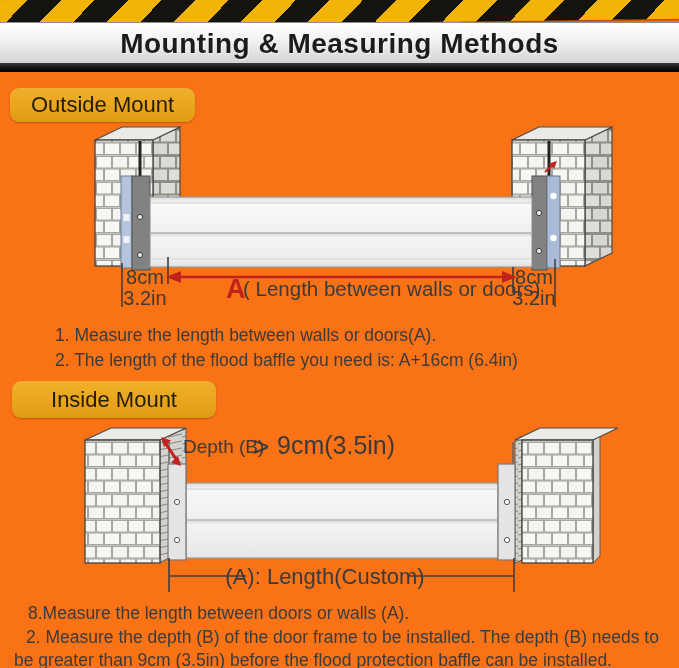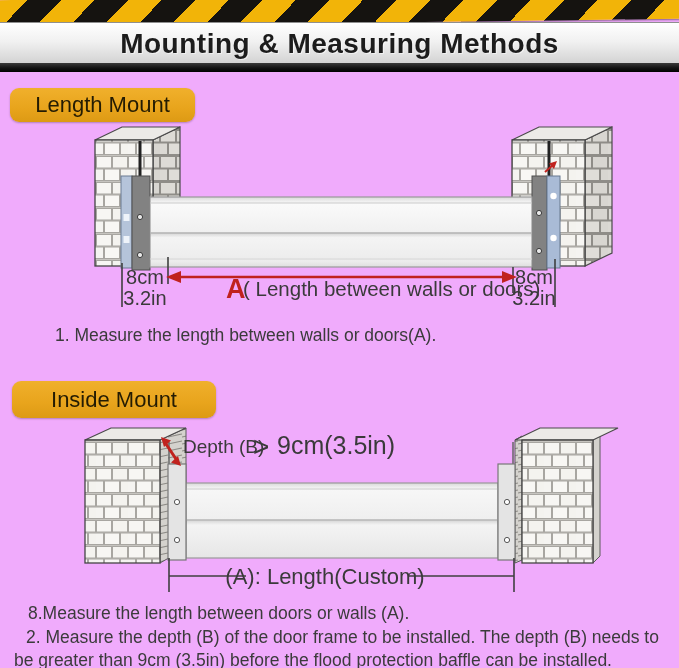--- a/index.html
+++ b/index.html
@@ -1,17 +1,17 @@
 <!DOCTYPE html>
 <html style="--caution_yellow: #F2B408; --caution_black: #151310; --badge_orange: #E8A41C; --accent_red: #C0221E; --text_dark: #3A3A3A;"><head>
 <meta charset="utf-8">
 <style>
   html,body{margin:0;padding:0;background:#fff;}
   #page{
-    position:relative;width:679px;height:668px;overflow:hidden;background:#f0abfc;
+    position:relative;width:679px;height:668px;overflow:hidden;background:#f97316;
     font-family:"Liberation Sans", sans-serif;
   }
   
   .tape{
     position:absolute;left:-6px;top:-4px;width:691px;height:27px;
     background:repeating-linear-gradient(135deg,
       var(--caution_yellow,#F2B408) 0 24px,
       var(--caution_black,#151310) 24px 48px);
     transform:rotate(-0.7deg);
     box-shadow:0 1px 2px rgba(0,0,0,.45);
@@ -59,21 +59,21 @@
 
 <div id="page">
 
   <div class="tape"></div>
   <div class="banner">
     <span class="banner-title">Mounting &amp; Measuring Methods</span>
   </div>
   <div class="banner-bar"></div>
 
   <div id="badge-outside" class="badge">
-    <span>Length Mount</span>
+    <span>Outside Mount</span>
   </div>
 
   <svg id="svg-outside" width="679" height="195" viewBox="0 120 679 195">
     <defs>
       <pattern id="brickO" patternUnits="userSpaceOnUse" width="32" height="26">
         <rect width="32" height="26" fill="#c6c4bf"></rect>
         <rect x="0.5" y="0.5" width="15" height="11.5" fill="#f7f6f3" stroke="#a8a6a1" stroke-width="1"></rect>
         <rect x="16.5" y="0.5" width="15" height="11.5" fill="#f4f3ef" stroke="#a8a6a1" stroke-width="1"></rect>
         <rect x="-7.5" y="13" width="15" height="11.5" fill="#f5f4f1" stroke="#a8a6a1" stroke-width="1"></rect>
         <rect x="8.5" y="13" width="15" height="11.5" fill="#f8f7f4" stroke="#a8a6a1" stroke-width="1"></rect>
@@ -156,20 +156,21 @@
 
     <text x="145" y="284" font-size="20" text-anchor="middle">8cm</text>
     <text x="145" y="305" font-size="20" text-anchor="middle">3.2in</text>
     <text x="534" y="284" font-size="20" text-anchor="middle">8cm</text>
     <text x="534" y="305" font-size="20" text-anchor="middle">3.2in</text>
     <text x="226" y="298" font-size="27" font-weight="bold" class="red-fill">A</text>
     <text x="243" y="296" font-size="20.5">( Length between walls or doors)</text>
   </svg>
 
   <div class="instr" style="left:55px;top:324px;text-align:right;">1. Measure the length between walls or doors(A).</div>
+  <div class="instr" style="left:55px;top:349px;">2. The length of the flood baffle you need is: A+16cm (6.4in)</div>
 
   <div id="badge-inside" class="badge">
     <span>Inside Mount</span>
   </div>
 
   <svg id="svg-inside" width="679" height="175" viewBox="0 425 679 175">
     <defs>
       <pattern id="brickI" patternUnits="userSpaceOnUse" width="32" height="26">
         <rect width="32" height="26" fill="#c6c4bf"></rect>
         <rect x="0.5" y="0.5" width="15" height="11.5" fill="#f7f6f3" stroke="#a8a6a1" stroke-width="1"></rect>

